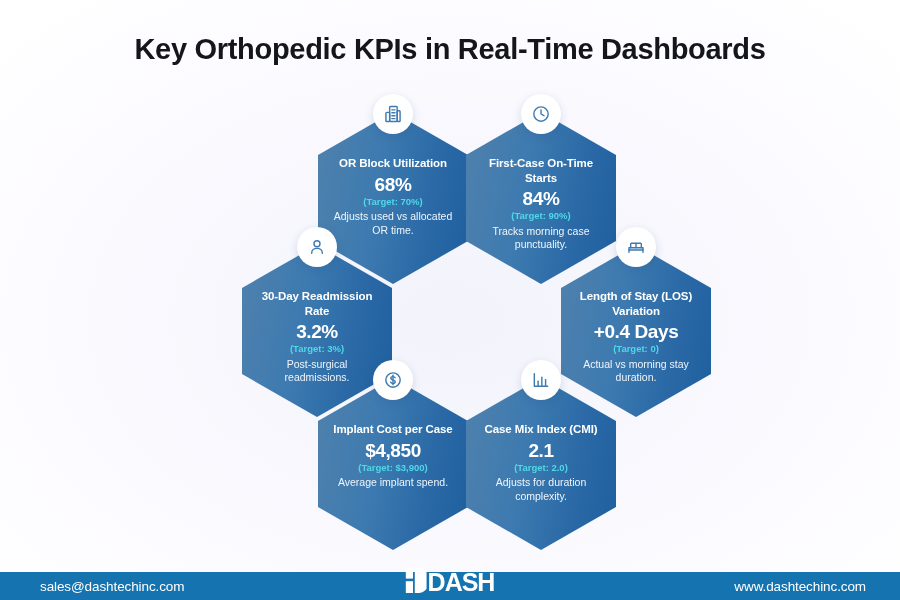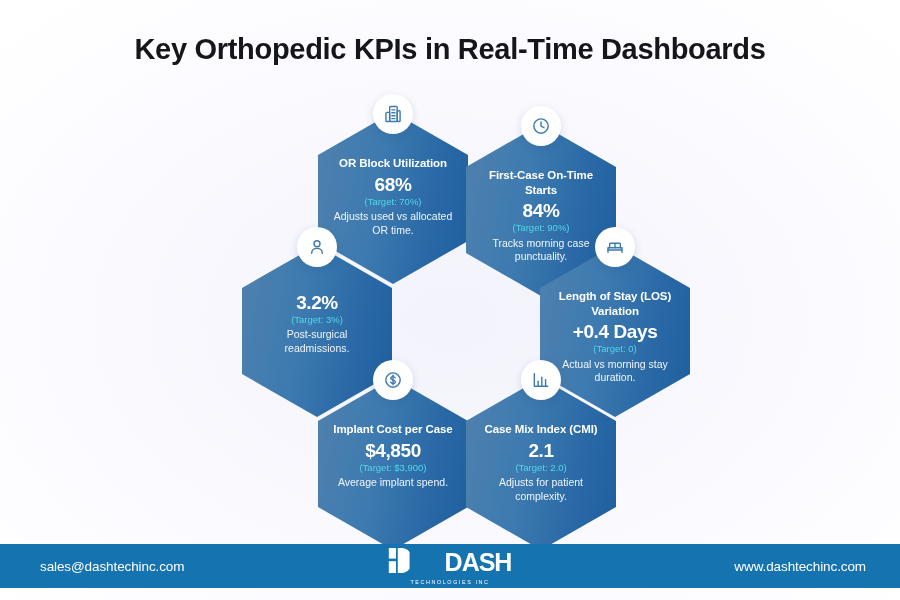--- a/index.html
+++ b/index.html
@@ -75,21 +75,21 @@
     font-size:19px;
     font-weight:bold;
     line-height:1.16;
     margin-top:3px;
     letter-spacing:-0.4px;
     white-space:nowrap;
   }
 
   .hex-target {
     font-size:9.5px;
-    font-weight:normal;
+    font-weight:bold;
     color:#4fd8e8;
     line-height:1.2;
     margin-top:0px;
     white-space:nowrap;
   }
 
   .hex-desc {
     font-size:10.5px;
     line-height:1.28;
     margin-top:3px;
@@ -109,22 +109,22 @@
     align-items:center;
     justify-content:center;
     box-shadow:0 3px 8px rgba(40,80,130,0.18);
     z-index:6;
   }
   .icon-badge svg { display:block; }
 
   
   .footer {
     position:absolute;
-    left:0; bottom:12px;
-    width:900px; height:44px;
+    left:0; bottom:0;
+    width:900px; height:28px;
     background:#1573b0;
     display:flex;
     align-items:center;
     color:#ffffff;
   }
   .footer-email {
     position:absolute;
     left:40px;
     font-size:13.5px;
     letter-spacing:-0.1px;
@@ -144,21 +144,20 @@
     align-items:center;
   }
   .logo-row { display:flex; align-items:center; }
   .logo-mark { margin-right:1px; }
   .logo-word {
     font-size:25px;
     font-weight:bold;
     letter-spacing:-1px;
     line-height:1;
     color:#ffffff;
-    padding-left:34px;
   }
   .logo-sub {
     font-size:5.4px;
     letter-spacing:1.6px;
     color:#ffffff;
     margin-top:2px;
   }
 </style>
 </head>
 <body>
@@ -183,21 +182,21 @@
         </svg>
       </div>
       <div class="hex-body">
         <div class="hex-label">OR Block Utilization</div>
         <div class="hex-value">68%</div>
         <div class="hex-target">(Target: 70%)</div>
         <div class="hex-desc">Adjusts used vs allocated OR time.</div>
       </div>
     </div>
 
-    <div class="hex-cell" style="left:450px; top:124px;">
+    <div class="hex-cell" style="left:450px; top:112px;">
       <div class="hex-shape"></div>
       <div class="icon-badge">
         <svg width="20" height="20" viewBox="0 0 24 24" fill="none" stroke="#3d7ab0" stroke-width="1.7" stroke-linecap="round" stroke-linejoin="round">
           <circle cx="12" cy="12" r="8.6"></circle>
           <polyline points="12,7 12,12 15.6,14"></polyline>
         </svg>
       </div>
       <div class="hex-body">
         <div class="hex-label">First-Case On-Time Starts</div>
         <div class="hex-value">84%</div>
@@ -208,27 +207,28 @@
 
     <div class="hex-cell" style="left:226px; top:245px;">
       <div class="hex-shape"></div>
       <div class="icon-badge">
         <svg width="20" height="20" viewBox="0 0 24 24" fill="none" stroke="#3d7ab0" stroke-width="1.7" stroke-linecap="round" stroke-linejoin="round">
           <circle cx="12" cy="8" r="3.6"></circle>
           <path d="M5.6 19.4c0-3.6 2.9-5.8 6.4-5.8s6.4 2.2 6.4 5.8"></path>
         </svg>
       </div>
       <div class="hex-body">
+        <div class="hex-label">30-Day Readmission Rate</div>
         <div class="hex-value">3.2%</div>
         <div class="hex-target">(Target: 3%)</div>
         <div class="hex-desc">Post-surgical readmissions.</div>
       </div>
     </div>
 
-    <div class="hex-cell" style="left:524px; top:245px;padding-left:8px;">
+    <div class="hex-cell" style="left:545px; top:245px;padding-left:8px;">
       <div class="hex-shape"></div>
       <div class="icon-badge">
         <svg width="20" height="20" viewBox="0 0 24 24" fill="none" stroke="#3d7ab0" stroke-width="1.7" stroke-linecap="round" stroke-linejoin="round">
           <path d="M3.6 18.4v-5.6h16.8v5.6"></path>
           <line x1="3.6" y1="15.6" x2="20.4" y2="15.6"></line>
           <path d="M5.6 12.8V8.4a1 1 0 0 1 1-1h10.8a1 1 0 0 1 1 1v4.4"></path>
           <line x1="12" y1="7.6" x2="12" y2="12.8"></line>
         </svg>
       </div>
       <div class="hex-body">
@@ -263,21 +263,21 @@
           <polyline points="4,4.5 4,19.5 20,19.5"></polyline>
           <line x1="8.5" y1="19.5" x2="8.5" y2="13.5"></line>
           <line x1="13" y1="19.5" x2="13" y2="8.5"></line>
           <line x1="17.5" y1="19.5" x2="17.5" y2="11.5"></line>
         </svg>
       </div>
       <div class="hex-body">
         <div class="hex-label">Case Mix Index (CMI)</div>
         <div class="hex-value">2.1</div>
         <div class="hex-target">(Target: 2.0)</div>
-        <div class="hex-desc">Adjusts for patient complexity.</div>
+        <div class="hex-desc">Adjusts for duration complexity.</div>
       </div>
     </div>
 
   </div>
 
   <div class="footer">
     <div class="footer-email">sales@dashtechinc.com</div>
 
     <div class="footer-logo">
       <div class="logo-row">

